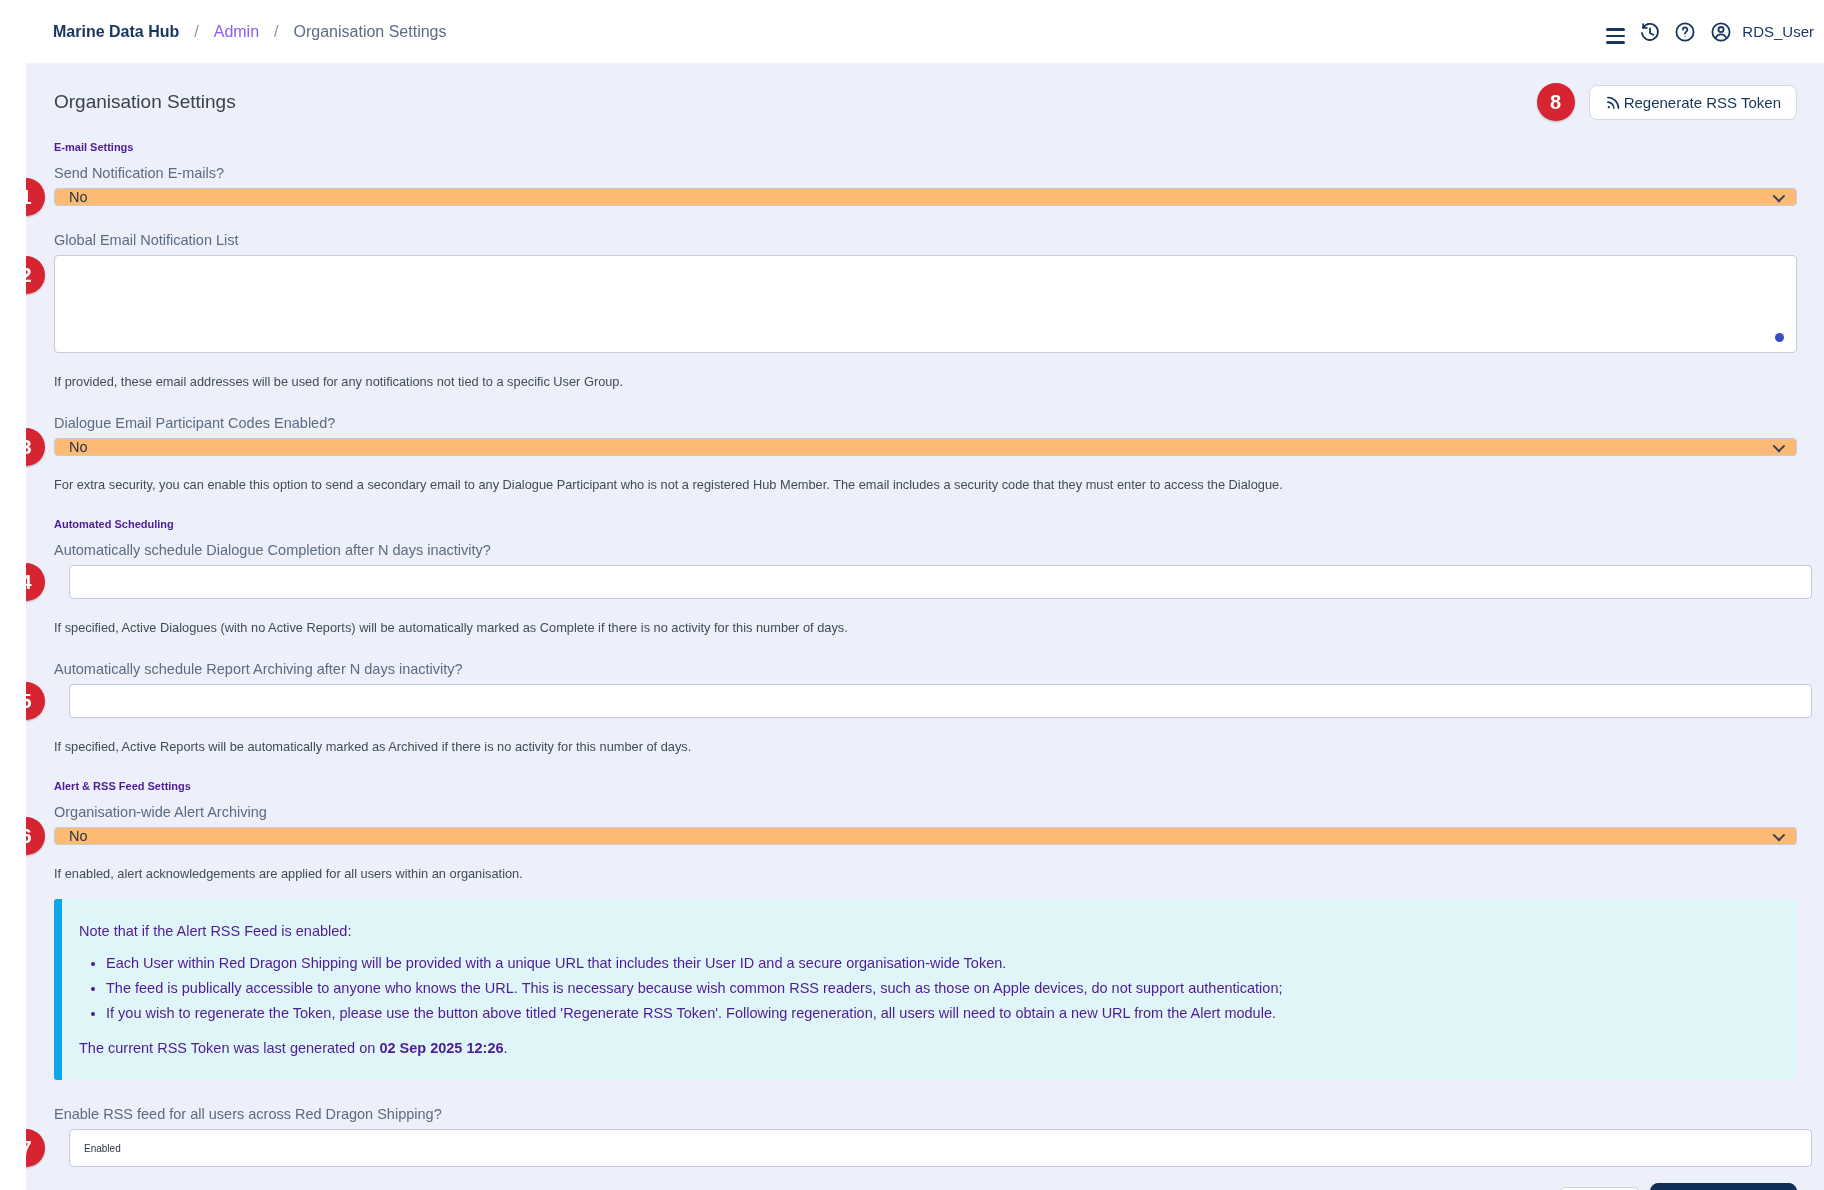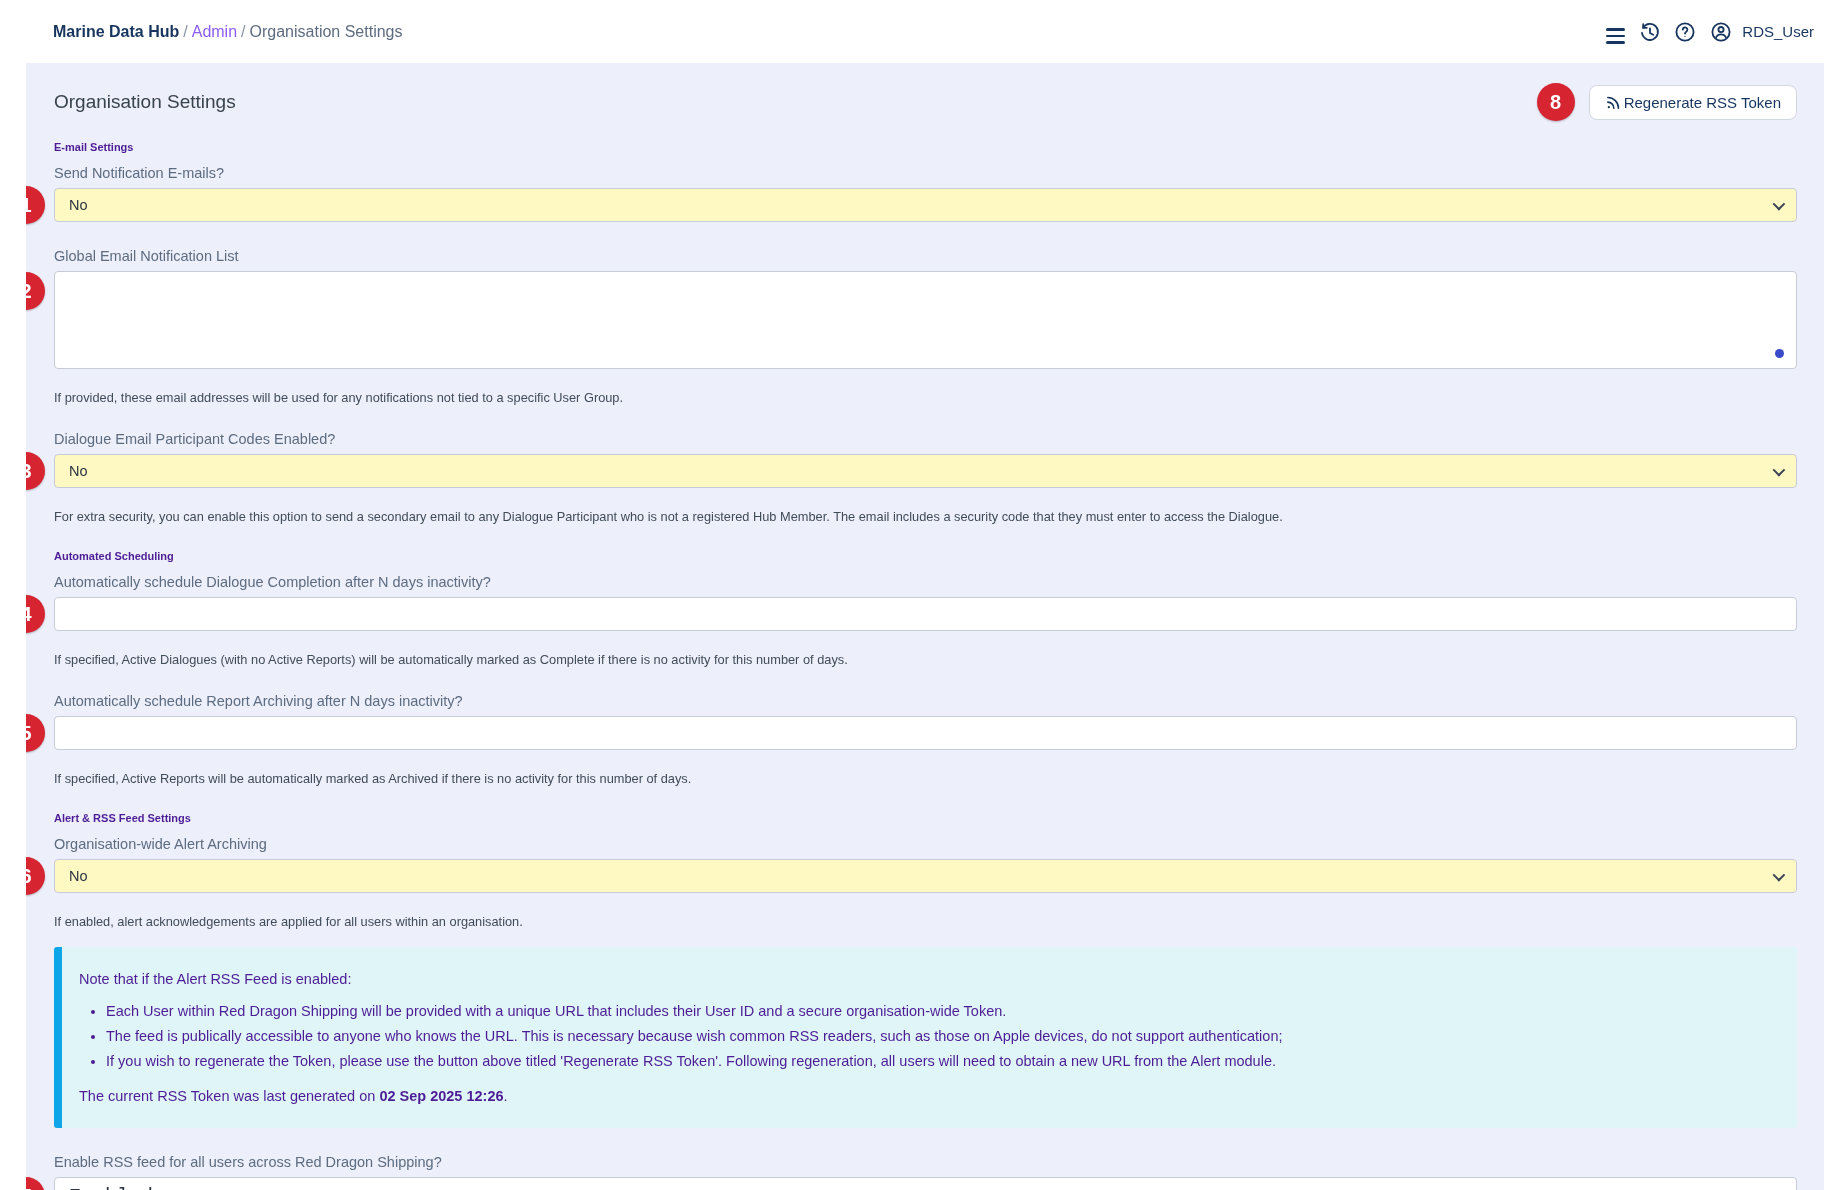--- a/index.html
+++ b/index.html
@@ -2,21 +2,21 @@
 <html><head>
 <meta charset="utf-8">
 <style>
   * { margin:0; padding:0; box-sizing:border-box; }
   html,body { width:1824px; height:1190px; overflow:hidden; background:#ffffff;
     font-family:"Liberation Sans", sans-serif; }
 
   
   .topbar { height:63px; background:#ffffff; display:flex; align-items:center;
     justify-content:space-between; padding:0 10px 0 53px; }
-  .breadcrumb { display:flex; align-items:center; gap:4px; font-size:16px; }
+  .breadcrumb { display:flex; align-items:center; gap:15px; font-size:16px; }
   .bc-root { color:#17355e; font-weight:700; cursor:pointer; }
   .bc-sep { color:#8a94a6; }
   .bc-link { color:#8b5cf6; cursor:pointer; }
   .bc-current { color:#5d6c80; }
   .top-icons { display:flex; align-items:flex-end; gap:12px; color:#17355e; }
   .icon-btn { display:flex; align-items:center; gap:9px; cursor:pointer; color:#17355e; }
   .hamburger { display:flex; flex-direction:column; gap:4px; }
   .hamburger span { display:block; width:19px; height:2.4px; background:#17355e; border-radius:2px; }
   .username { font-size:15px; color:#17355e; }
 
@@ -39,28 +39,28 @@
   .btn-outline svg { display:block; }
 
   h2.section { font-size:11px; font-weight:700; color:#4c1d95; margin:26px 0 12px; }
   h2.section.first { margin-top:0; }
 
   .field-label { font-size:14.5px; color:#5d6c80; margin-bottom:7px; display:block; }
   .control-wrap { position:relative; }
   .control-wrap .num-badge { position:absolute; left:-47px; top:50%; transform:translateY(-50%); }
   .control-wrap .num-badge.badge-top { top:20px; }
 
-  .select-box { height:34px; background:#fef9c3; border:1px solid #c6cbd8; border-radius:4px;
+  .select-box { height:18px; background:#fdba74; border:1px solid #c6cbd8; border-radius:4px;
     display:flex; align-items:center; justify-content:space-between; padding:0 14px;
     font-size:14.5px; color:#2b3440; cursor:pointer; }
   .chevron { width:9px; height:9px; border-right:2px solid #3a4354; border-bottom:2px solid #3a4354;
     transform:rotate(45deg) translateY(-2px); }
 
   .text-input { width:100%; height:34px; background:#ffffff; border:1px solid #c6cbd8;
-    border-radius:4px; padding:0 14px; font-size:20px; color:#2b3440; font-family:Liberation Mono, monospace; }
+    border-radius:4px; padding:0 14px; font-size:10px; color:#2b3440; font-family:Liberation Sans, sans-serif;margin-left:15px; }
   .text-input.tall { height:38px; }
   textarea.area { width:100%; height:98px; background:#ffffff; border:1px solid #c6cbd8;
     border-radius:4px; padding:10px 14px; font-size:14.5px; color:#2b3440;
     font-family:inherit; resize:none; display:block; }
   .corner-dot { position:absolute; right:13px; bottom:11px; width:9px; height:9px;
     border-radius:50%; background:#3a4bc8; }
 
   .helper { font-size:12.8px; color:#414c59; margin-top:21px; }
   .gap { margin-top:26px; }
 

